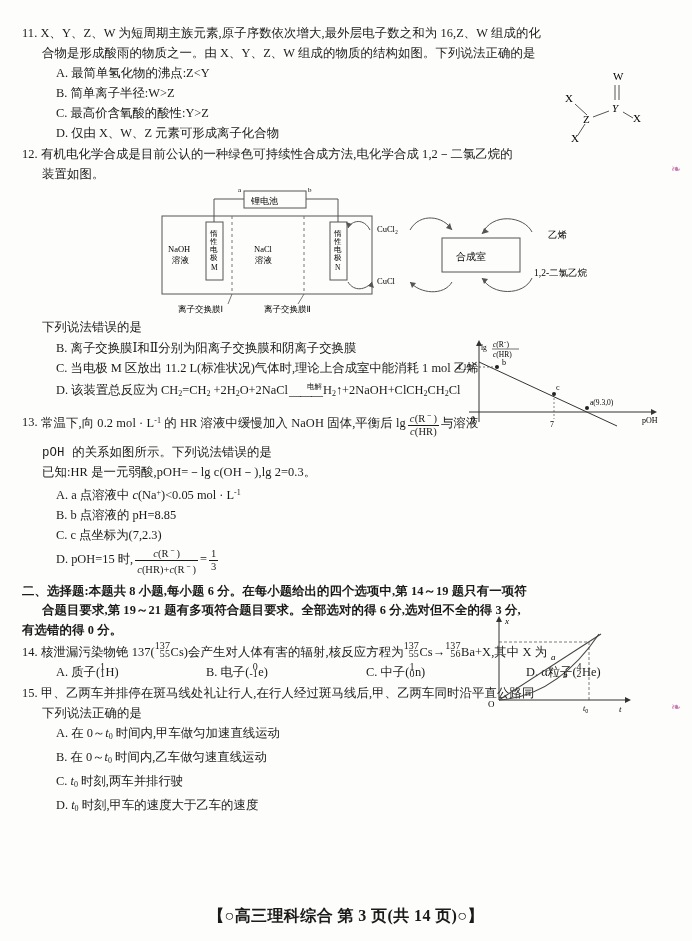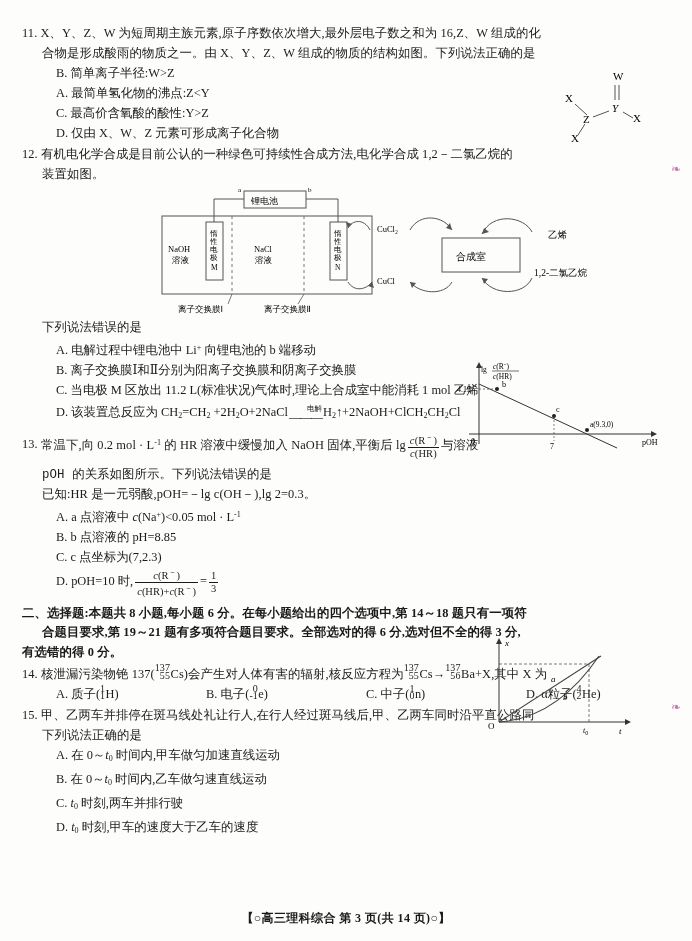--- a/index.html
+++ b/index.html
@@ -44,40 +44,40 @@
   .fig-app{position:relative;height:128px;margin:2px 0 4px 0;}
 
   
   .fig-poh{position:absolute;right:6px;top:0;width:215px;height:100px;}
 
   
   .fig-xt{position:absolute;right:14px;top:0;width:205px;height:108px;}
 
   
   .footer{position:absolute;left:0;right:0;bottom:14px;text-align:center;
-          font-size:12px;font-weight:bold;letter-spacing:.4px;}
+          font-size:16px;font-weight:bold;letter-spacing:.4px;}
 
   
   .tick{position:absolute;width:7px;height:13px;color:#c879b0;font-size:12px;}
 
   svg text{font-family:"Liberation Serif",serif;}
 </style>
 </head>
 <body>
 
 <div class="page">
 
   <div class="q">
     <div class="qline">
       <span class="num">11.</span>
       <span>X、Y、Z、W 为短周期主族元素,原子序数依次增大,最外层电子数之和为 16,Z、W 组成的化</span>
     </div>
     <div class="qline indent">合物是形成酸雨的物质之一。由 X、Y、Z、W 组成的物质的结构如图。下列说法正确的是</div>
+    <div class="opt">A. 最简单氢化物的沸点:Z&lt;Y</div>
     <div class="opt">B. 简单离子半径:W&gt;Z</div>
-    <div class="opt">A. 最简单氢化物的沸点:Z&lt;Y</div>
     <div class="opt">C. 最高价含氧酸的酸性:Y&gt;Z</div>
     <div class="opt">D. 仅由 X、W、Z 元素可形成离子化合物</div>
 
     <div class="fig-struct">
       <svg viewBox="0 0 175 78" width="175" height="78">
         <text x="118" y="12" font-size="11">W</text>
         <line x1="120" y1="17" x2="120" y2="32" stroke="#555" stroke-width="1"></line>
         <line x1="124" y1="17" x2="124" y2="32" stroke="#555" stroke-width="1"></line>
         <text x="117" y="44" font-size="11" font-style="italic">Y</text>
         <text x="70" y="34" font-size="11">X</text>
@@ -156,24 +156,20 @@
         <polygon points="330,48 332,42 337,46" fill="#555"></polygon>
         <path d="M380 92 C372 110 340 110 330 92" fill="none" stroke="#555" stroke-width="1"></path>
         <polygon points="330,92 336,93 332,98" fill="#555"></polygon>
         <text x="396" y="52" font-size="9.5">乙烯</text>
         <text x="382" y="90" font-size="9.5">1,2-二氯乙烷</text>
       </svg>
     </div>
 
     <div class="qline indent">下列说法错误的是</div>
     <div class="opt">
-      <span>A.</span>
-      <span>电解过程中锂电池中 Li<sup>+</sup> 向锂电池的 b 端移动</span>
-    </div>
-    <div class="opt">
       <span>B.</span>
       <span>离子交换膜Ⅰ和Ⅱ分别为阳离子交换膜和阴离子交换膜</span>
     </div>
     <div class="opt">
       <span>C.</span>
       <span>当电极 M 区放出 11.2 L(标准状况)气体时,理论上合成室中能消耗 1 mol 乙烯</span>
     </div>
     <div class="opt" style="line-height:24px;">
       <span>D.</span>
       <span>该装置总反应为</span>
@@ -186,21 +182,21 @@
       <span class="num">13.</span>
       <span>常温下,向 0.2 mol · L</span><sup>-1</sup>
       <span>的 HR 溶液中缓慢加入 NaOH 固体,平衡后 lg</span><span class="frac"><span class="nu"><span class="it">c</span>(R<sup>－</sup>)</span><span class="de"><span class="it">c</span>(HR)</span></span><span>与溶液</span>
     </div>
     <div class="qline indent" style="margin-top:6px;font-family:Liberation Mono, monospace;">pOH 的关系如图所示。下列说法错误的是</div>
     <div class="qline indent">已知:HR 是一元弱酸,pOH=－lg c(OH－),lg 2=0.3。</div>
     <div class="opt">A. a 点溶液中 <span class="it">c</span>(Na<sup>+</sup>)&lt;0.05 mol · L<sup>-1</sup></div>
     <div class="opt">B. b 点溶液的 pH=8.85</div>
     <div class="opt">C. c 点坐标为(7,2.3)</div>
     <div class="opt" style="line-height:26px;">
-      <span>D. pOH=10 时,</span><span class="frac"><span class="nu"><span class="it">c</span>(R<sup>－</sup>)</span><span class="de"><span class="it">c</span>(HR)+<span class="it">c</span>(R<sup>－</sup>)</span></span>=<span class="frac"><span class="nu">1</span><span class="de">3</span></span>
+      <span>D. pOH=15 时,</span><span class="frac"><span class="nu"><span class="it">c</span>(R<sup>－</sup>)</span><span class="de"><span class="it">c</span>(HR)+<span class="it">c</span>(R<sup>－</sup>)</span></span>=<span class="frac"><span class="nu">1</span><span class="de">3</span></span>
     </div>
 
     <div class="fig-poh" style="top:-76px;">
       <svg viewBox="0 0 215 100" width="215" height="100">
 
         <text x="24" y="16" font-size="7.5">lg</text>
         <text x="36" y="13" font-size="7.5"><tspan font-style="italic">c</tspan>(R⁻)</text>
         <line x1="35" y1="15" x2="62" y2="15" stroke="#333" stroke-width=".7"></line>
         <text x="36" y="23" font-size="7.5"><tspan font-style="italic">c</tspan>(HR)</text>
 
@@ -222,21 +218,21 @@
         <text x="99" y="56" font-size="8">c</text>
         <line x1="97" y1="60" x2="97" y2="85" stroke="#333" stroke-width=".6" stroke-dasharray="2,2"></line>
         <text x="93" y="93" font-size="8">7</text>
         <circle cx="130" cy="74" r="2" fill="#222"></circle>
         <text x="133" y="71" font-size="7.5">a(9.3,0)</text>
       </svg>
     </div>
   </div>
 
   <div class="q" style="margin-top:6px;">
-    <div class="qline bold">二、选择题:本题共 8 小题,每小题 6 分。在每小题给出的四个选项中,第 14～18 题只有一项符</div>
+    <div class="qline bold">二、选择题:本题共 8 小题,每小题 6 分。在每小题给出的四个选项中,第 14～19 题只有一项符</div>
     <div class="qline bold indent">合题目要求,第 19～21 题有多项符合题目要求。全部选对的得 6 分,选对但不全的得 3 分,</div>
     <div class="qline bold">有选错的得 0 分。</div>
   </div>
 
   <div class="q">
     <div class="qline">
       <span class="num">14.</span>
       <span>核泄漏污染物铯 137(</span><span class="iso"><span>137</span><span>55</span></span><span>Cs</span><span>)会产生对人体有害的辐射,核反应方程为</span><span class="iso"><span>137</span><span>55</span></span><span>Cs</span><span>→</span><span class="iso"><span>137</span><span>56</span></span><span>Ba</span><span>+X,其中 X 为</span>
     </div>
     <div class="opt" style="display:flex;">

